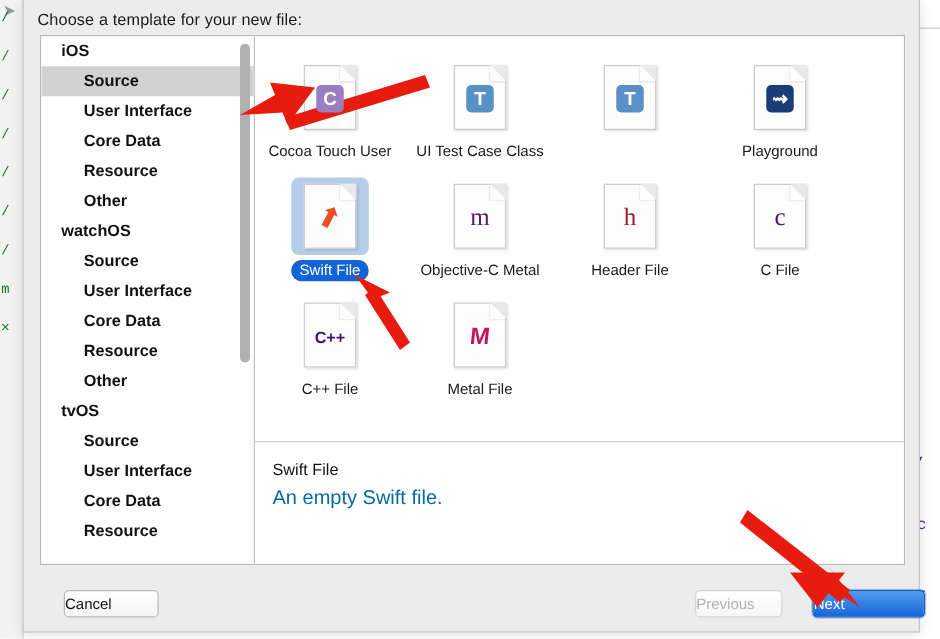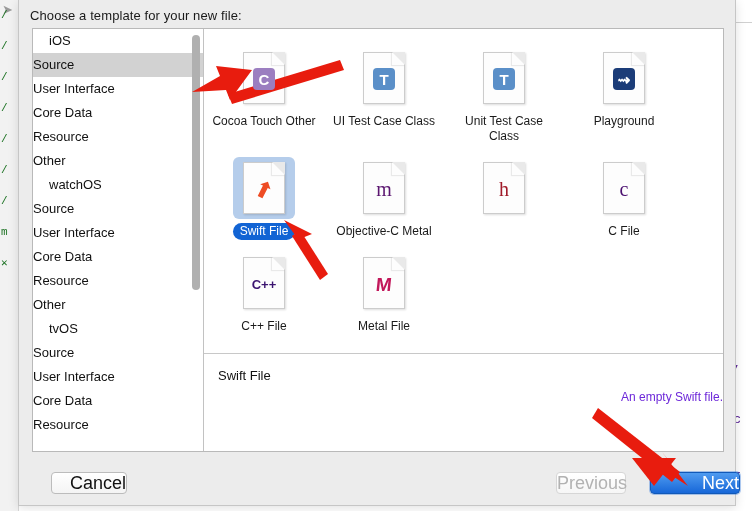--- a/index.html
+++ b/index.html
@@ -104,34 +104,36 @@
   }
 
   
   .sidebar {
     position: relative;
     width: 170px;
     height: 100%;
     background: #ffffff;
     border-right: 1px solid #c2c2c2;
     overflow: hidden;
+    font-weight: bold;
   }
   .side-item {
     height: 24px;
     line-height: 24px;
     font-size: 13px;
     color: #111111;
     white-space: nowrap;
     overflow: hidden;
   }
   .side-item.group {
     padding-left: 16px;
     color: #111111;
   }
   .side-item.child {
+    padding-left: 34px;
   }
   .side-item.selected {
     background: #d2d2d2;
   }
   .scrollbar-track {
     position: absolute;
     right: 2px;
     top: 0;
     width: 10px;
     height: 100%;
@@ -253,33 +255,32 @@
     flex: 1;
     padding: 14px 0 0 14px;
     background: #ffffff;
   }
   .desc-title {
     font-size: 13px;
     color: #111111;
     margin-bottom: 7px;
   }
   .desc-text {
-    font-size: 12px;
-    color: #6d28d9;
-    text-align: right;
+    font-size: 16px;
+    color: #0369a1;
   }
 
   
   .btn {
     position: absolute;
     height: 22px;
     border-radius: 4px;
-    font-size: 18px;
+    font-size: 12px;
     line-height: 20px;
-    text-align: right;
+    text-align: left;
     box-sizing: border-box;
   }
   .btn-cancel {
     left: 32px;
     top: 472px;
     width: 76px;
     background: linear-gradient(#ffffff, #f4f4f4);
     border: 1px solid #bcbcbc;
     color: #111111;
   }
@@ -363,37 +364,36 @@
 
       <div class="template-panel">
         <div class="grid-area" id="grid-area">
             <div class="tmpl-row">
               <div class="tmpl-cell">
                 <div class="tmpl-iconwrap">
                   <div class="fileicon">
                     <div class="glyph boxed" style="background: rgb(155, 126, 192); color: rgb(255, 255, 255);">C</div>
                   </div>
                 </div>
-                <div><span class="tmpl-label">Cocoa Touch Other</span></div>
+                <div><span class="tmpl-label">Cocoa Touch User</span></div>
               </div>
               <div class="tmpl-cell">
                 <div class="tmpl-iconwrap">
                   <div class="fileicon">
                     <div class="glyph boxed" style="background: rgb(90, 143, 200); color: rgb(255, 255, 255);">T</div>
                   </div>
                 </div>
                 <div><span class="tmpl-label">UI Test Case Class</span></div>
               </div>
               <div class="tmpl-cell">
                 <div class="tmpl-iconwrap">
                   <div class="fileicon">
                     <div class="glyph boxed" style="background: rgb(90, 143, 200); color: rgb(255, 255, 255);">T</div>
                   </div>
                 </div>
-                <div><span class="tmpl-label">Unit Test Case Class</span></div>
               </div>
               <div class="tmpl-cell">
                 <div class="tmpl-iconwrap">
                   <div class="fileicon">
                     <div class="glyph boxed" style="background: rgb(27, 60, 120); color: rgb(255, 255, 255);">⇝</div>
                   </div>
                 </div>
                 <div><span class="tmpl-label">Playground</span></div>
               </div>
             </div>
@@ -413,20 +413,21 @@
                   </div>
                 </div>
                 <div><span class="tmpl-label">Objective-C Metal</span></div>
               </div>
               <div class="tmpl-cell">
                 <div class="tmpl-iconwrap">
                   <div class="fileicon">
                     <div class="glyph" style="color: rgb(160, 27, 42);">h</div>
                   </div>
                 </div>
+                <div><span class="tmpl-label">Header File</span></div>
               </div>
               <div class="tmpl-cell">
                 <div class="tmpl-iconwrap">
                   <div class="fileicon">
                     <div class="glyph" style="color: rgb(75, 16, 112);">c</div>
                   </div>
                 </div>
                 <div><span class="tmpl-label">C File</span></div>
               </div>
             </div>

